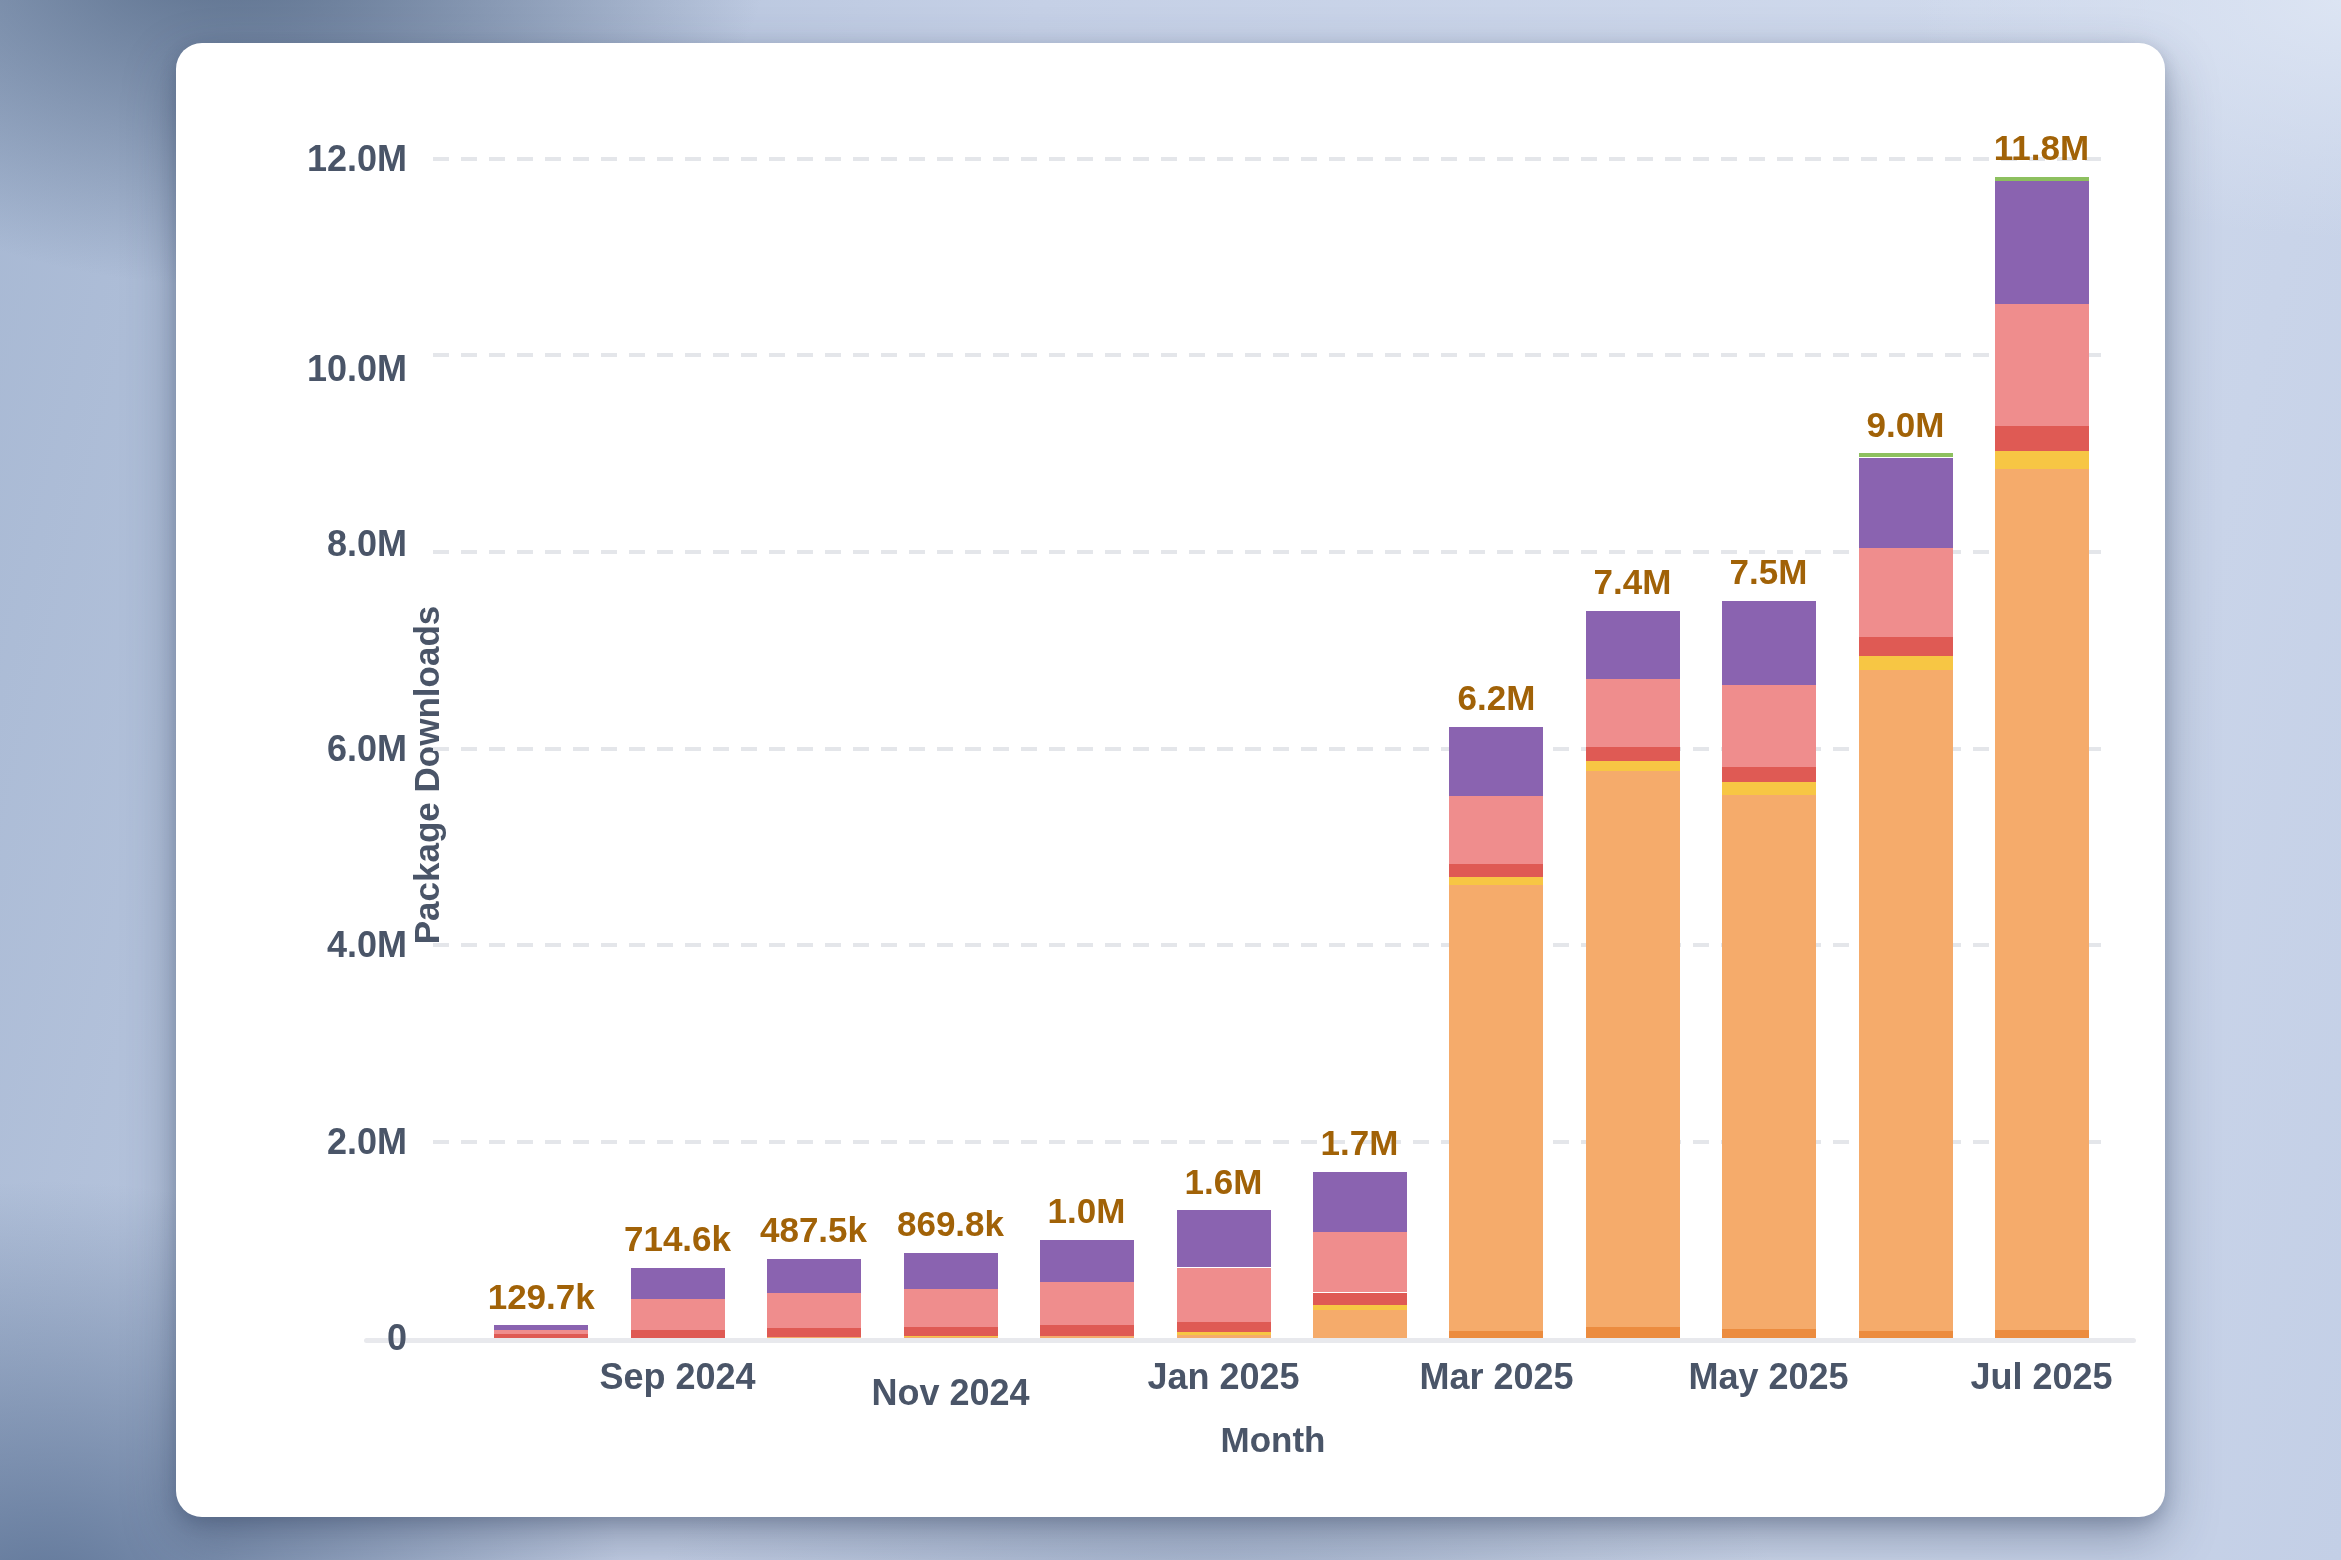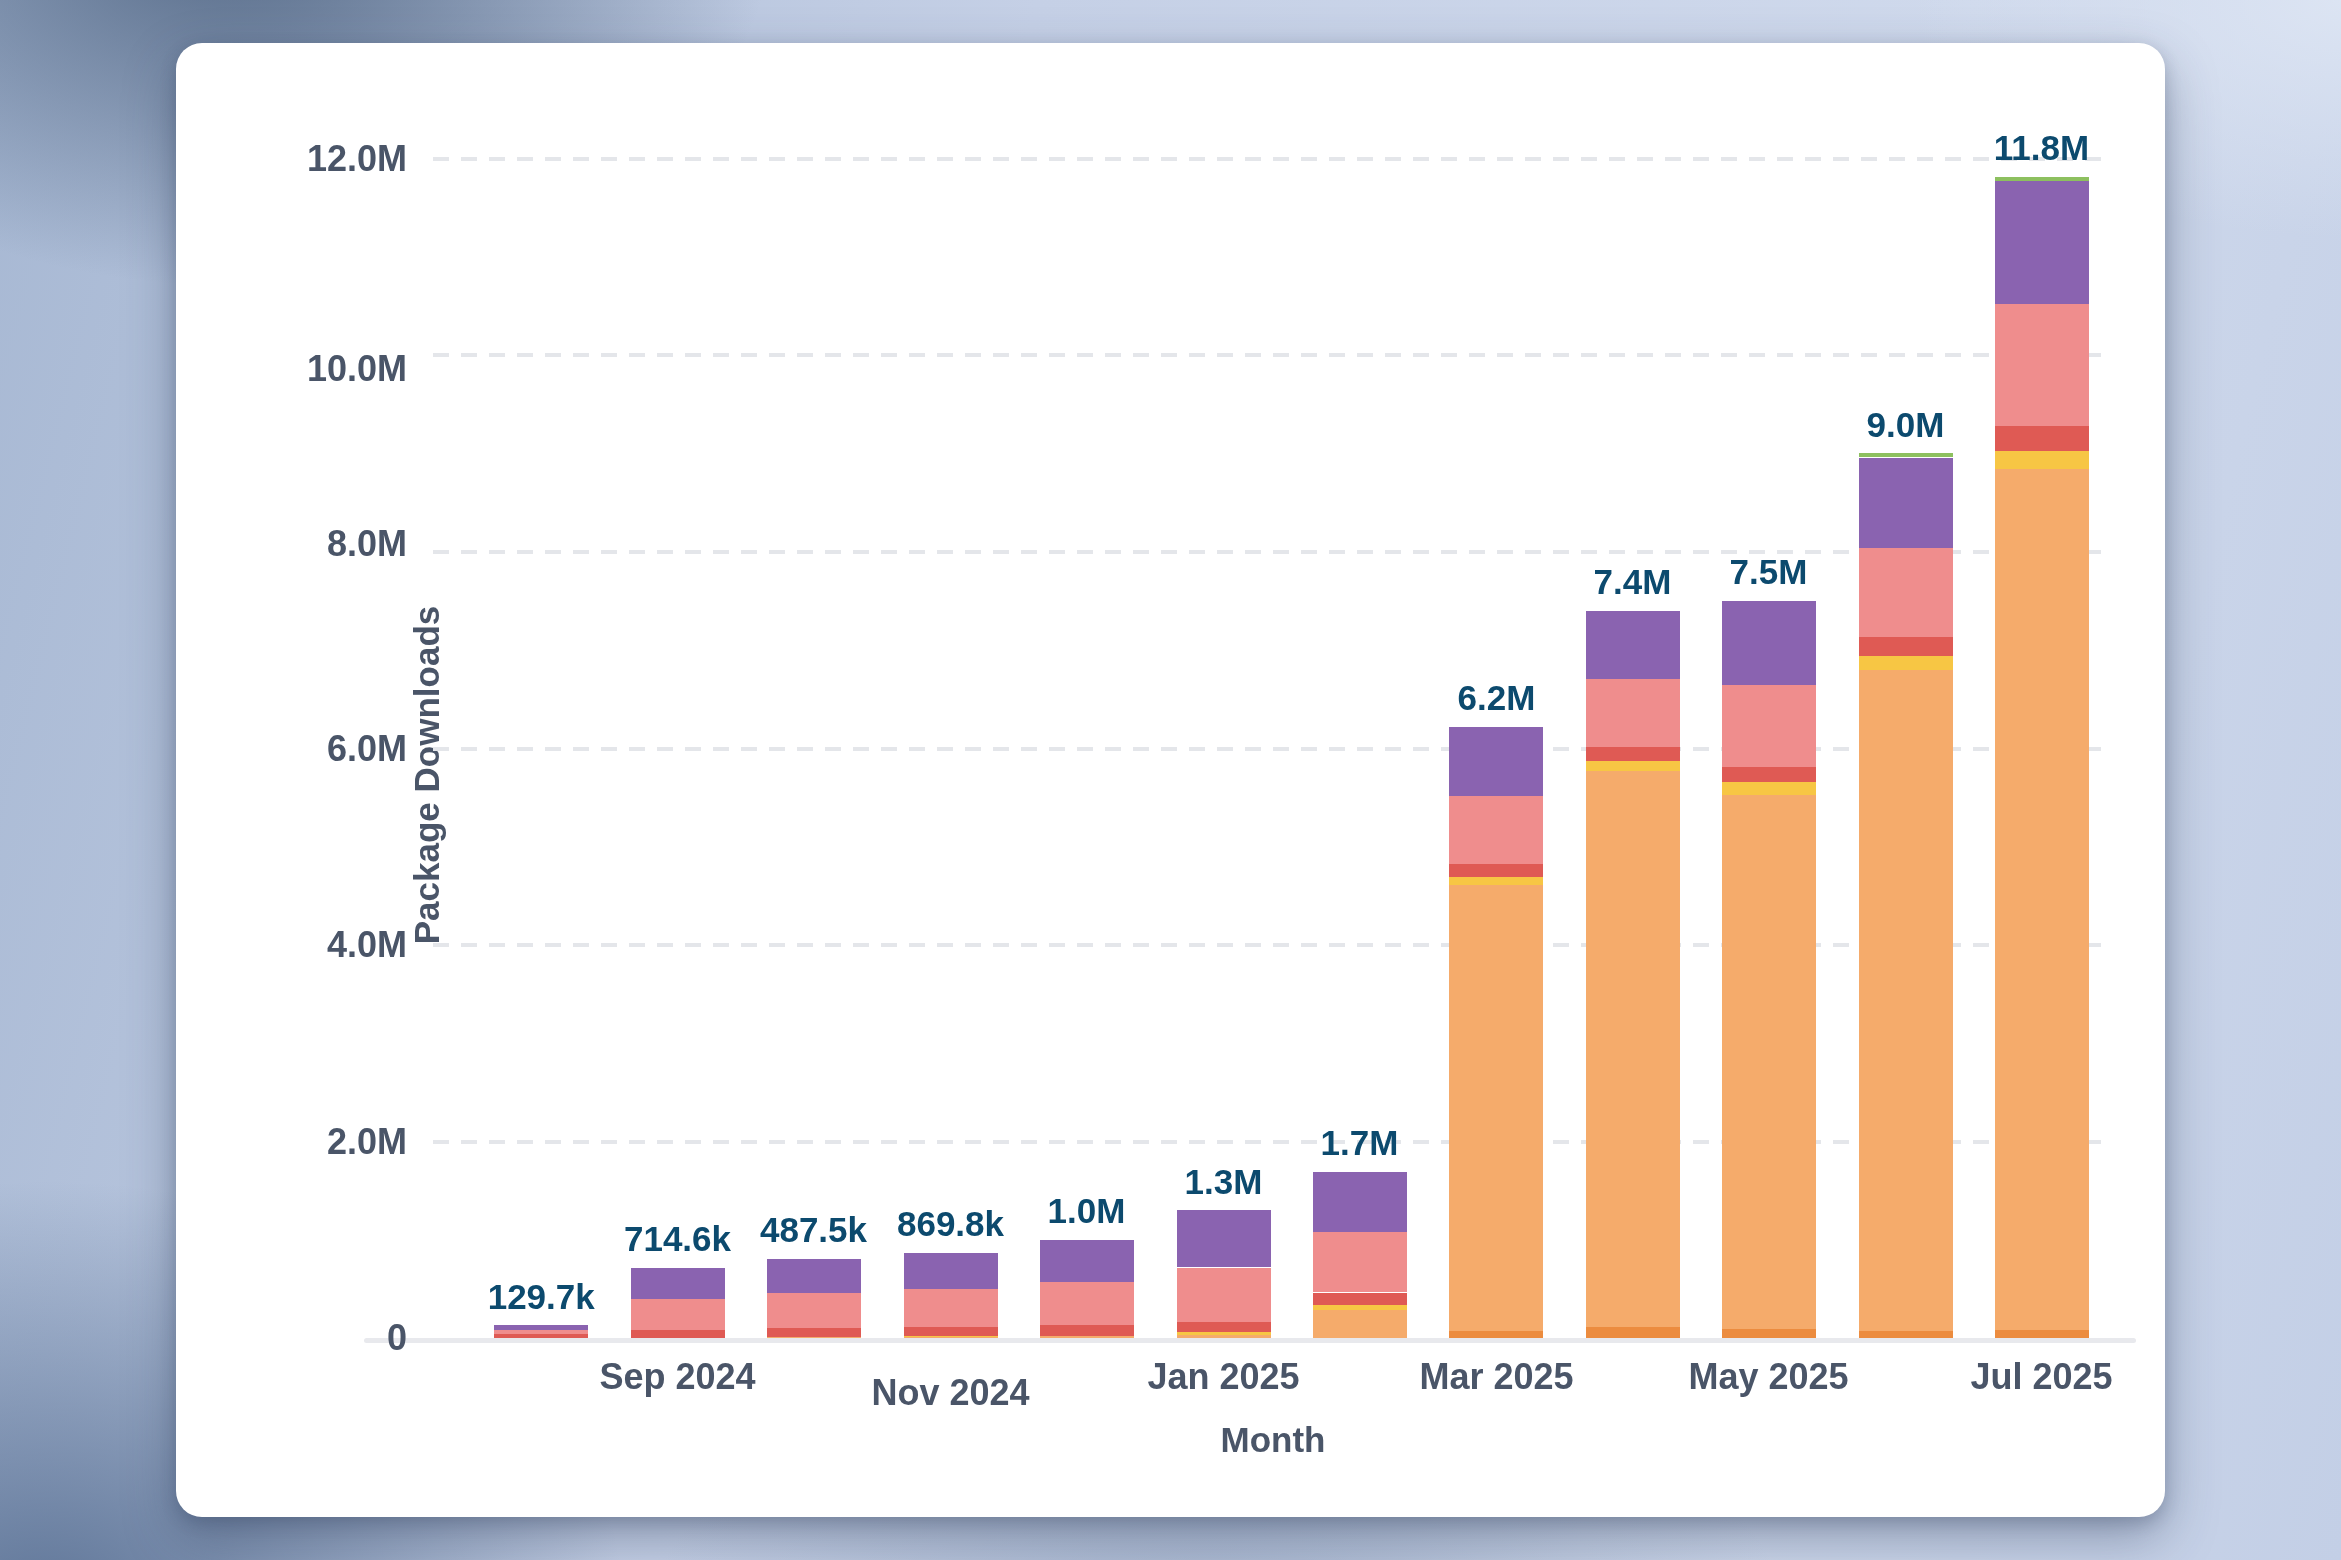--- a/index.html
+++ b/index.html
@@ -33,21 +33,21 @@
   .ytick{
     position:absolute;left:234px;width:173px;text-align:right;
     font-size:36px;font-weight:700;color:#4a5568;line-height:42px;
   }
   .xtick{
     position:absolute;width:277px;text-align:center;top:1356px;
     font-size:36px;font-weight:700;color:#4a5568;line-height:42px;
   }
   .total{
     position:absolute;width:225px;text-align:center;
-    font-size:35px;font-weight:700;color:#0c4a6e;line-height:40px;margin-top:48px;
+    font-size:35px;font-weight:700;color:#a16207;line-height:40px;margin-top:48px;
   }
   .seg{position:absolute;}
   .axis-title{
     font-size:35px;font-weight:700;color:#4a5568;
     position:absolute;white-space:nowrap;
   }
   .x-title{left:433px;top:1420px;width:1680px;text-align:center;}
   .y-title{
     left:251px;top:732px;
     transform:translate(-50%,-50%) rotate(-90deg);
@@ -95,21 +95,21 @@
     <div class="seg" style="left: 607px; width: 94px; bottom: 0px; height: 1.8px; background: rgb(245, 171, 107);"></div>
     <div class="seg" style="left: 607px; width: 94px; bottom: 1.8px; height: 11.2px; background: rgb(223, 90, 84);"></div>
     <div class="seg" style="left: 607px; width: 94px; bottom: 13px; height: 43px; background: rgb(239, 141, 141);"></div>
     <div class="seg" style="left: 607px; width: 94px; bottom: 56px; height: 42px; background: rgb(138, 99, 176);"></div>
     <div class="total" style="left: 541px; bottom: 107px;">1.0M</div>
     <div class="seg" style="left: 744px; width: 94px; bottom: 0px; height: 2.6px; background: rgb(245, 171, 107);"></div>
     <div class="seg" style="left: 744px; width: 94px; bottom: 2.6px; height: 3.4px; background: rgb(247, 198, 68);"></div>
     <div class="seg" style="left: 744px; width: 94px; bottom: 6px; height: 10.3px; background: rgb(223, 90, 84);"></div>
     <div class="seg" style="left: 744px; width: 94px; bottom: 16.3px; height: 54px; background: rgb(239, 141, 141);"></div>
     <div class="seg" style="left: 744px; width: 94px; bottom: 71px; height: 57px; background: rgb(138, 99, 176);"></div>
-    <div class="total" style="left: 678px; bottom: 136px;">1.3M</div>
+    <div class="total" style="left: 678px; bottom: 136px;">1.6M</div>
     <div class="seg" style="left: 880px; width: 94px; bottom: 0px; height: 28.5px; background: rgb(245, 171, 107);"></div>
     <div class="seg" style="left: 880px; width: 94px; bottom: 28.5px; height: 4.7px; background: rgb(247, 198, 68);"></div>
     <div class="seg" style="left: 880px; width: 94px; bottom: 33px; height: 12.5px; background: rgb(223, 90, 84);"></div>
     <div class="seg" style="left: 880px; width: 94px; bottom: 46px; height: 60px; background: rgb(239, 141, 141);"></div>
     <div class="seg" style="left: 880px; width: 94px; bottom: 106px; height: 60px; background: rgb(138, 99, 176);"></div>
     <div class="total" style="left: 814px; bottom: 175px;">1.7M</div>
     <div class="seg" style="left: 1016px; width: 94px; bottom: 0px; height: 6.9px; background: rgb(236, 140, 63);"></div>
     <div class="seg" style="left: 1016px; width: 94px; bottom: 6.9px; height: 446px; background: rgb(245, 171, 107);"></div>
     <div class="seg" style="left: 1016px; width: 94px; bottom: 453px; height: 7.8px; background: rgb(247, 198, 68);"></div>
     <div class="seg" style="left: 1016px; width: 94px; bottom: 461px; height: 13px; background: rgb(223, 90, 84);"></div>

